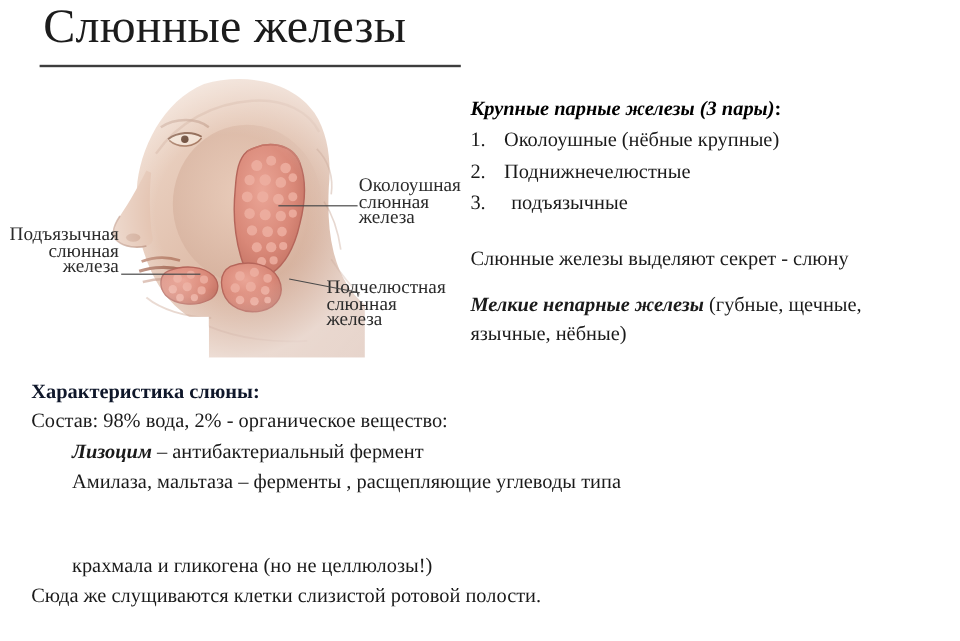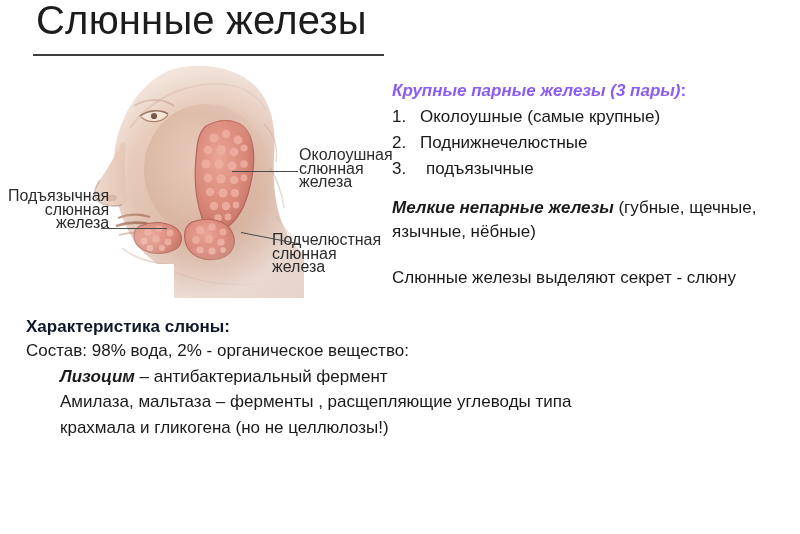--- a/index.html
+++ b/index.html
@@ -6,21 +6,21 @@
     margin: 0;
     padding: 0;
     background: #ffffff;
   }
   #slide {
     position: relative;
     width: 800px;
     height: 534px;
     background: #ffffff;
     overflow: hidden;
-    font-family: Liberation Sans, sans-serif;
+    font-family: Liberation Serif, serif;
     color: #1a1a1a;
   }
 
   
   #title {
     position: absolute;
     left: 36px;
     top: -2px;
     font-size: 40px;
     font-weight: 300;
@@ -97,21 +97,21 @@
   #right-col {
     position: absolute;
     left: 392px;
     top: 80px;
     width: 400px;
   }
   .r-heading {
     font-size: 17px;
     font-weight: bold;
     font-style: italic;
-    color: #8b5cf6;
+    color: #000000;
     line-height: 21px;
   }
   .r-heading .plain {
     font-style: normal;
     font-weight: bold;
   }
   #major-list {
     margin: 3px 0 0 0;
     padding: 0;
     list-style: none;
@@ -173,20 +173,21 @@
   }
   #amylase-line {
     padding-left: 34px;
     font-size: 17px;
     line-height: 25.5px;
     width: 740px;
   }
   #amylase-line .cont {
     display: block;
     padding-left: 0;
+    margin-top: 44px;
   }
 </style>
 </head>
 <body>
 
 <div id="slide">
 
   <div id="title">Слюнные железы</div>
   <div id="title-rule"></div>
 
@@ -341,51 +342,52 @@
 
   <div id="right-col">
 
     <div class="r-heading">
       <span>Крупные парные железы (3 пары)</span><span class="plain">:</span>
     </div>
 
     <ul id="major-list">
       <li>
         <span class="num">1.</span>
-        <span class="txt">Околоушные (самые крупные)</span>
+        <span class="txt">Околоушные (нёбные крупные)</span>
       </li>
       <li>
         <span class="num">2.</span>
         <span class="txt">Поднижнечелюстные</span>
       </li>
       <li class="indented">
         <span class="num">3.</span>
         <span class="txt">подъязычные</span>
       </li>
     </ul>
 
+    <div id="secretion-block">Слюнные железы выделяют секрет  - слюну</div>
+
     <div id="minor-block">
       <span class="lead">Мелкие непарные  железы</span><span> (губные, щечные, язычные, нёбные)</span>
     </div>
-
-    <div id="secretion-block">Слюнные железы выделяют секрет  - слюну</div>
   </div>
 
   <div id="bottom">
 
     <div id="saliva-heading">Характеристика слюны:</div>
 
 
     <div class="b-line">Состав: 98% вода, 2% - органическое вещество:</div>
 
 
     <div class="b-line indent">
       <span class="term">Лизоцим</span><span> – антибактериальный фермент</span>
     </div>
 
     <div id="amylase-line">
       <span class="term">Амилаза, мальтаза</span><span> – ферменты , расщепляющие углеводы типа</span>
       <span class="cont">крахмала и гликогена (но не целлюлозы!)</span>
     </div>
 
+    <div class="b-line">Сюда же слущиваются клетки слизистой ротовой полости.</div>
   </div>
 
 </div>
 
 </body></html>

